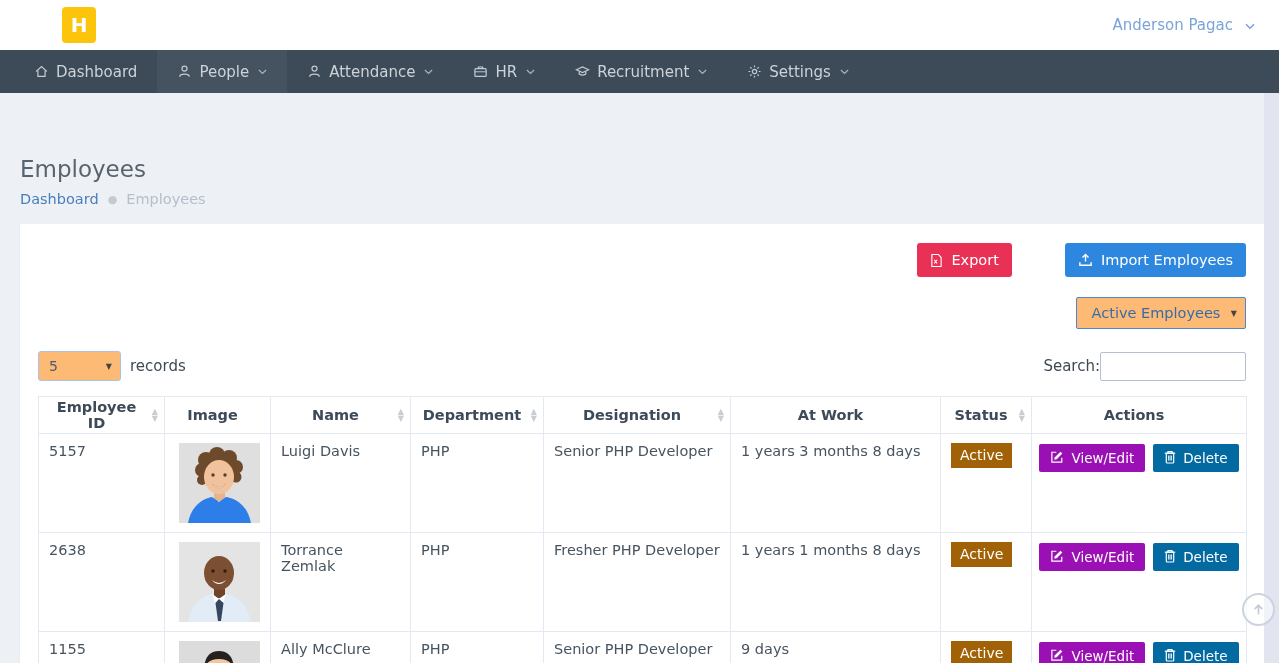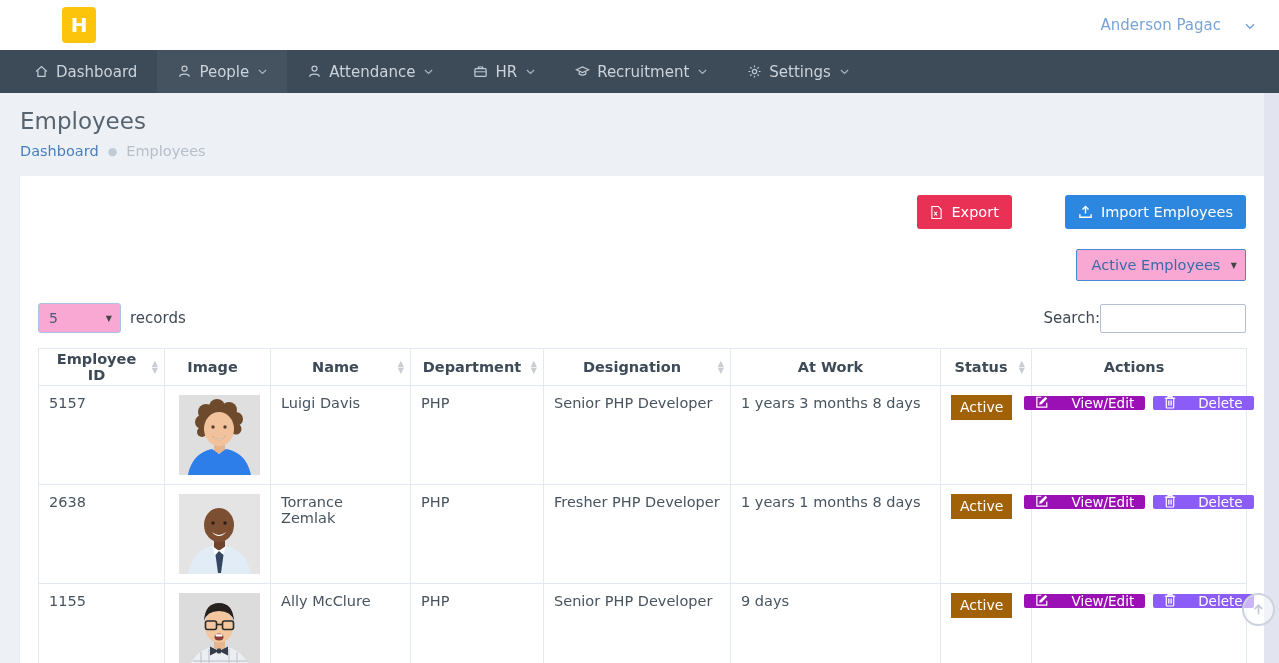--- a/index.html
+++ b/index.html
@@ -7,72 +7,72 @@
   body {
     font-family:"DejaVu Sans","Liberation Sans",sans-serif;
     background:#edf1f6; color:#47545f; font-size:14px;
     position:relative;
   }
   
   .topbar { height:50px; background:#ffffff; display:flex; align-items:center; justify-content:space-between; }
   .logo { width:34px; height:36px; margin-left:62px; background:#fdc40c; border-radius:4px;
           display:flex; align-items:center; justify-content:center;
           color:#fff; font-size:20px; font-weight:bold; }
-  .user-menu { margin-right:24px; color:#79a4d8; font-size:15px; display:flex; align-items:center; gap:24px; cursor:pointer;text-align:right; }
+  .user-menu { margin-right:24px; color:#79a4d8; font-size:15px; display:flex; align-items:center; gap:12px; cursor:pointer;text-align:right; }
   .user-menu svg { margin-top:2px; }
   
   .navbar { height:43px; background:#3d4a57; display:flex; align-items:stretch; padding-left:14px; }
   .nav-item { display:flex; align-items:center; gap:7px; padding:0 20px; color:#ccd3da; font-size:15px; cursor:pointer; }
   .nav-item.active { background:#45525f; }
   .nav-item .nav-icon { display:flex; align-items:center; color:#c3cbd3; }
   .nav-item .caret { display:flex; align-items:center; margin-left:2px; color:#aab3bc; }
   
-  .page-head { padding:15px 20px 0 20px; }
+  .page-head { padding:15px 20px 0 20px;margin-top:48px; }
   .page-title { font-size:23px; font-weight:400; color:#57636e; }
   .breadcrumb { margin-top:9px; font-size:14.5px; display:flex; align-items:center; }
   .breadcrumb .bc-link { color:#4a7ebb; cursor:pointer; }
   .breadcrumb .bc-dot { color:#c2cad4; margin:0 9px; font-size:11px; }
   .breadcrumb .bc-current { color:#b5bec9; }
   
   .card { margin:17px 15px 0 20px; background:#fff; box-shadow:0 1px 2px rgba(30,50,90,.06);
           padding:19px 18px 30px 18px; min-height:600px; position:relative; }
   .row-right { display:flex; justify-content:flex-end; gap:5px; }
   .btn { border:none; height:34px; padding:0 13px; color:#fff; font-size:14.5px; border-radius:3px;
          display:inline-flex; align-items:center; gap:8px; cursor:pointer; font-family:inherit; }
   .btn-export { background:#e93055; }
   .btn-import { background:#2d87de;margin-left:48px; }
   .filter-row { margin-top:20px; }
   .select-wrap { position:relative; display:inline-block; }
   .select-wrap .arrow { position:absolute; right:9px; top:50%; transform:translateY(-50%);
                         font-size:8px; color:#444; pointer-events:none; }
-  select { appearance:none; -webkit-appearance:none; font-family:inherit; background:#f9a8d4; cursor:pointer; }
+  select { appearance:none; -webkit-appearance:none; font-family:inherit; background:#fdba74; cursor:pointer; }
   .filter-select { width:170px; height:32px; border:1px solid #4a86d1; border-radius:2px;
                    color:#3a6ba8; font-size:14.5px; text-align:center; padding:0 20px 0 10px; }
   .controls-row { margin-top:22px; display:flex; justify-content:space-between; align-items:center;
                   color:#3f4956; font-size:15px; }
   .records-wrap { display:flex; align-items:center; gap:9px; }
   .records-select { width:83px; height:30px; border:1px solid #a9c2e8; border-radius:3px;
                     color:#4a5a78; font-size:14px; padding:0 18px 0 10px; }
   .search-wrap { display:flex; align-items:center; gap:0; }
   .search-input { width:146px; height:29px; border:1px solid #b5c0d5; border-radius:2px;
                   font-family:inherit; font-size:14px; padding:0 7px; color:#47545f; outline:none; }
   
   table { margin-top:15px; width:100%; border-collapse:collapse; table-layout:fixed; }
   th, td { border:1px solid #e3e9f1; font-size:14.5px; }
   th { height:37px; color:#3d4a57; font-weight:bold; position:relative; padding:0 18px 0 8px; }
   td { height:96px; vertical-align:top; padding:9px 10px; color:#47545f; text-align:left; }
   .sort { position:absolute; right:6px; top:50%; transform:translateY(-50%);
           display:flex; flex-direction:column; color:#c7ccd5; font-size:8px; line-height:7px; cursor:pointer; }
   .avatar-box { width:81px; height:80px; overflow:hidden; margin-left:4px; }
   .badge { display:inline-block; background:#a16207; color:#fff; padding:4px 9px 5px; font-size:14px; }
   .actions { display:flex; gap:8px; justify-content:center; padding-top:1px; }
-  .btn-sm { border:none; height:14px; padding:0 11px; border-radius:2px; color:#fff; font-size:13.5px;
-            display:inline-flex; align-items:center; gap:22px; cursor:pointer; font-family:inherit; }
+  .btn-sm { border:none; height:28px; padding:0 11px; border-radius:2px; color:#fff; font-size:13.5px;
+            display:inline-flex; align-items:center; gap:7px; cursor:pointer; font-family:inherit; }
   .btn-viewedit { background:#9b10b5; }
-  .btn-delete { background:#8b5cf6; }
+  .btn-delete { background:#0369a1; }
   
   .scroll-strip { position:fixed; right:0; top:93px; width:15px; height:570px; background:#e2e5f0; }
   .scroll-top { position:fixed; right:4px; bottom:37px; width:33px; height:33px; border:2px solid #ccd3de;
                 border-radius:50%; color:#c3cbd8; display:flex; align-items:center; justify-content:center;
                 background:rgba(255,255,255,.55); cursor:pointer; }
 </style>
 </head>
 <body>
 
 <div class="topbar">

